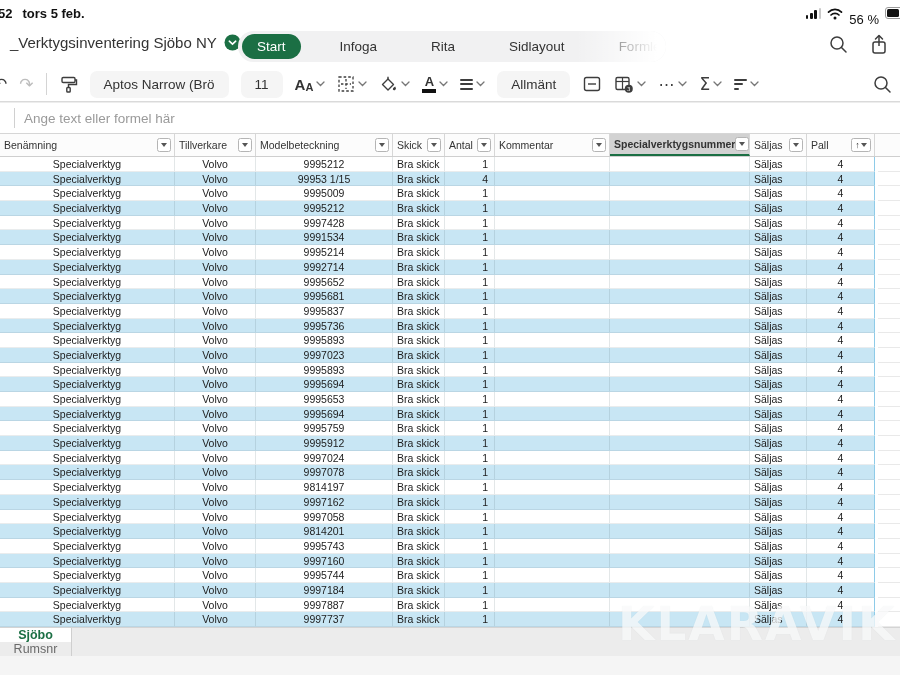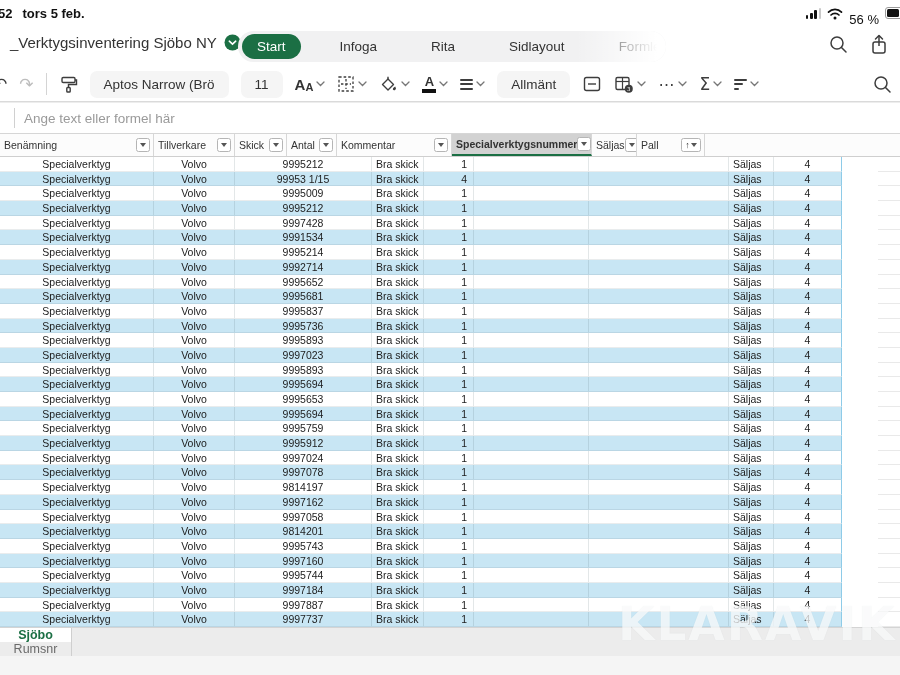--- a/index.html
+++ b/index.html
@@ -74,22 +74,22 @@
                 border-top:4px solid #555; }
   .sortfilter-btn { flex:none; width:20px; height:14px; background:#fff; border:1px solid #b5b5b5; border-radius:2.5px;
                 display:flex; align-items:center; justify-content:center; gap:1px; }
   .sortfilter-btn .up { font-size:9px; line-height:1; color:#333; }
   .rows { height:470px; overflow:hidden; }
   .trow { display:flex; height:14.6875px; }
   .trow.band .cell { background:var(--band_blue,#c8e6f4); }
   .trow .cell:last-child { border-right:1px solid #8ecbe8; }
   .cell { font-size:10.5px; line-height:14.6875px; color:#1c1c1c; border-right:1px solid rgba(90,110,120,0.16);
           border-bottom:1px solid rgba(90,110,120,0.13); overflow:hidden; white-space:nowrap; background:#fff; }
-  .c0{width:154px}.c1{width:81px}.c2{width:137px}.c3{width:52px}.c4{width:50px}
-  .c5{width:115px}.c6{width:140px}.c7{width:45px}.c8{width:68px}
+  .c0{width:175px}.c1{width:81px}.c2{width:137px}.c3{width:52px}.c4{width:50px}
+  .c5{width:115px}.c6{width:140px}.c7{width:57px}.c8{width:68px}
   .ta-c{text-align:center}.ta-l{padding-left:4px}.ta-r{text-align:right;padding-right:6px}
   .gutter-lines { position:absolute; left:878px; right:0; top:23px; height:470px;
       background:repeating-linear-gradient(to bottom, #fff 0 13.7px, #e9e9e9 13.7px 14.6875px); }
 
   
   .sheetbar { position:absolute; top:627px; left:0; right:0; height:29px; background:#ececec;
               border-top:1px solid #d4d4d4; display:flex; align-items:stretch;flex-direction:column; }
   .sheettab { width:72px; display:flex; align-items:center; justify-content:center;
               font-size:12.5px; color:#6b6b6b; border-right:1px solid #cfcfcf; }
   .sheettab.active { background:#fff; color:var(--accent_green,#1b6f44); font-weight:bold; border-right:1px solid #cfcfcf; }
@@ -298,20 +298,26 @@
         <span class="filter-btn">
             <span class="tri"></span>
           </span>
       </div>
       <div class="hcell c1">
         <span>Tillverkare</span>
         <span class="filter-btn">
             <span class="tri"></span>
           </span>
       </div>
+      <div class="hcell c2">
+        <span>Modelbeteckning</span>
+        <span class="filter-btn">
+            <span class="tri"></span>
+          </span>
+      </div>
       <div class="hcell c3">
         <span>Skick</span>
         <span class="filter-btn">
             <span class="tri"></span>
           </span>
       </div>
       <div class="hcell c4">
         <span>Antal</span>
         <span class="filter-btn">
             <span class="tri"></span>

